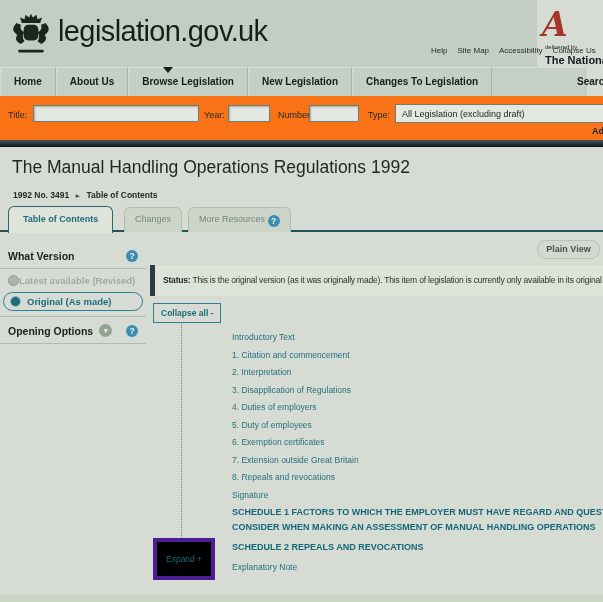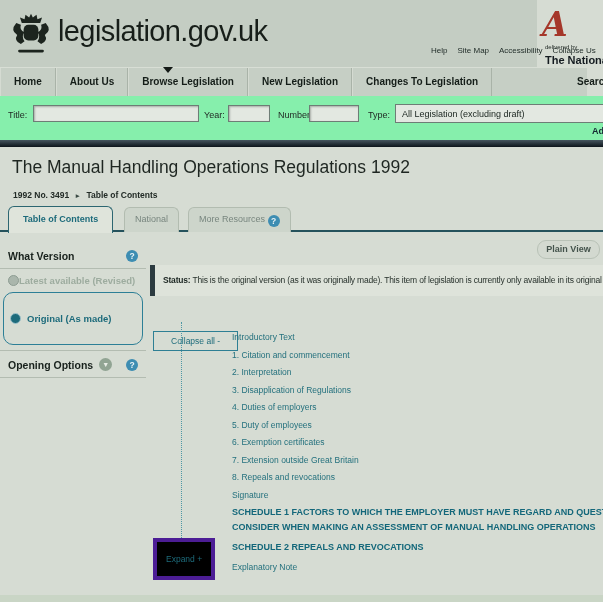--- a/index.html
+++ b/index.html
@@ -23,21 +23,21 @@
           border-top:1px solid #d8ded5;box-sizing:border-box;}
   .nav-item{display:inline-block;height:28px;line-height:28px;padding:0 13px;font-size:10px;
             font-weight:bold;color:#141d18;border-right:1px solid #a9b3a8;
             border-left:1px solid #d5dbd2;cursor:pointer;}
   .nav-search{position:absolute;left:577px;top:0;height:28px;line-height:28px;font-size:10px;
               font-weight:bold;color:#141d18;white-space:nowrap;}
   .nav-pointer{position:absolute;top:-1px;left:163px;width:0;height:0;
                border-left:5px solid transparent;border-right:5px solid transparent;
                border-top:6px solid #141a16;}
   
-  .search-band{position:absolute;top:96px;left:0;width:603px;height:44px;background:#86efac;}
+  .search-band{position:absolute;top:96px;left:0;width:603px;height:44px;background:#f97316;}
   .flabel{position:absolute;top:14px;font-size:9px;color:#222c26;}
   .inp{position:absolute;top:9px;height:15px;background:#e3e8e1;border:1px solid #6e7d76;
        box-shadow:inset 1px 1px 2px rgba(0,0,0,0.25);font-size:9px;padding:0 3px;color:#19231e;}
   .type-select{position:absolute;left:395px;top:8px;width:218px;height:19px;background:#e3e8e1;
        border:1px solid #6e7d76;font-size:9px;line-height:19px;padding-left:6px;color:#19231e;
        box-sizing:border-box;cursor:pointer;}
   .advanced{position:absolute;left:592px;top:30px;font-size:9px;font-weight:bold;color:#142731;
             white-space:nowrap;text-decoration:none;}
   .dark-band{position:absolute;top:140px;left:0;width:603px;height:7px;
              background:linear-gradient(#46565f,#0c141a);}
@@ -61,36 +61,36 @@
        background:#d3d9d0;border:1px solid #b9c2b7;font-size:9px;line-height:17px;text-align:center;
        color:#44534c;font-weight:bold;box-sizing:border-box;cursor:pointer;}
   
   .sidebar{position:absolute;left:0;top:96px;width:146px;}
   .sb-head{display:flex;align-items:center;padding:7px 8px 6px;font-size:10.5px;font-weight:bold;
            color:#18211c;}
   .sb-head .spacer{flex:1;}
   .sb-sep{border:none;border-top:1px solid #b3bcb1;margin:0 0 0 0;}
   .sb-option-muted{display:flex;align-items:center;padding:6px 8px 3px;font-size:9.5px;
            font-weight:bold;color:#9dac9f;}
-  .sb-option-selected{display:flex;align-items:center;gap:6px;margin:3px 3px 5px;padding:20px 6px;
+  .sb-option-selected{display:flex;align-items:center;gap:6px;margin:3px 3px 5px;padding:3px 6px;
            border:1.5px solid #2d7f96;border-radius:10px;font-size:9.5px;font-weight:bold;
            color:#1d6b7b;cursor:pointer;}
   .radio{width:9px;height:9px;border-radius:50%;flex:0 0 auto;}
   .radio-unsel{background:#aab6ac;border:1px solid #8d9c92;}
   .radio-sel{background:#1d6b7b;border:1px solid #9fc3cc;}
   .toggle-circle{width:13px;height:13px;border-radius:50%;background:#91a493;color:#e8ece6;
            font-size:7px;line-height:13px;text-align:center;margin-left:6px;cursor:pointer;}
   
   .status{position:absolute;left:150px;top:118px;width:470px;height:31px;background:#dee3da;
           border-left:5px solid #2c3b40;font-size:8.5px;letter-spacing:-0.2px;line-height:31px;
           white-space:nowrap;overflow:hidden;padding-left:8px;color:#29332d;box-sizing:border-box;}
   .status b{color:#1c2622;}
   .collapse-btn{position:absolute;left:153px;top:156px;border:1px solid #2e7f94;color:#1d6b7b;
-          font-size:8.5px;font-weight:normal;padding:4px 17px;background:transparent;cursor:pointer;
-          font-family:"Liberation Sans",sans-serif;margin-top:28px;}
+          font-size:8.5px;font-weight:bold;padding:4px 7px;background:transparent;cursor:pointer;
+          font-family:"Liberation Sans",sans-serif;}
   .expand-btn{position:absolute;left:153px;top:391px;border:4px solid #4c1d95;color:#1d6b7b;
           font-size:8.5px;padding:12px 9px;background:#000000;cursor:pointer;z-index:2;
           font-family:"Liberation Sans",sans-serif;}
   .dotline{position:absolute;left:181px;top:175px;height:258px;border-left:1px dotted #4d97a4;}
   .toc-list{position:absolute;left:232px;top:185px;width:470px;}
   .toc-item{font-size:8.5px;color:#23707d;margin-bottom:6.5px;line-height:11px;cursor:pointer;}
   .toc-item.schedule{font-weight:bold;color:#13677a;font-size:9px;line-height:15px;
           margin:-2px 0 7px;}
 </style>
 </head>
@@ -145,21 +145,21 @@
   <div class="content">
     <div class="page-title">The Manual Handling Operations Regulations 1992</div>
     <div class="breadcrumb">
       <span>1992 No. 3491</span>
       <span class="crumb-arrow">►</span>
       <span>Table of Contents</span>
     </div>
 
     <div class="tabbar">
       <div class="tab active" style="left:8px">Table of Contents</div>
-      <div class="tab" style="left:124px">National</div>
+      <div class="tab" style="left:124px">Changes</div>
       <div class="tab" style="left:188px">
         <span>More Resources</span>
         <span class="help-icon">?</span>
       </div>
     </div>
 
     <div class="plain-view">Plain View</div>
 
     <div class="sidebar">
       <div class="sb-head">

